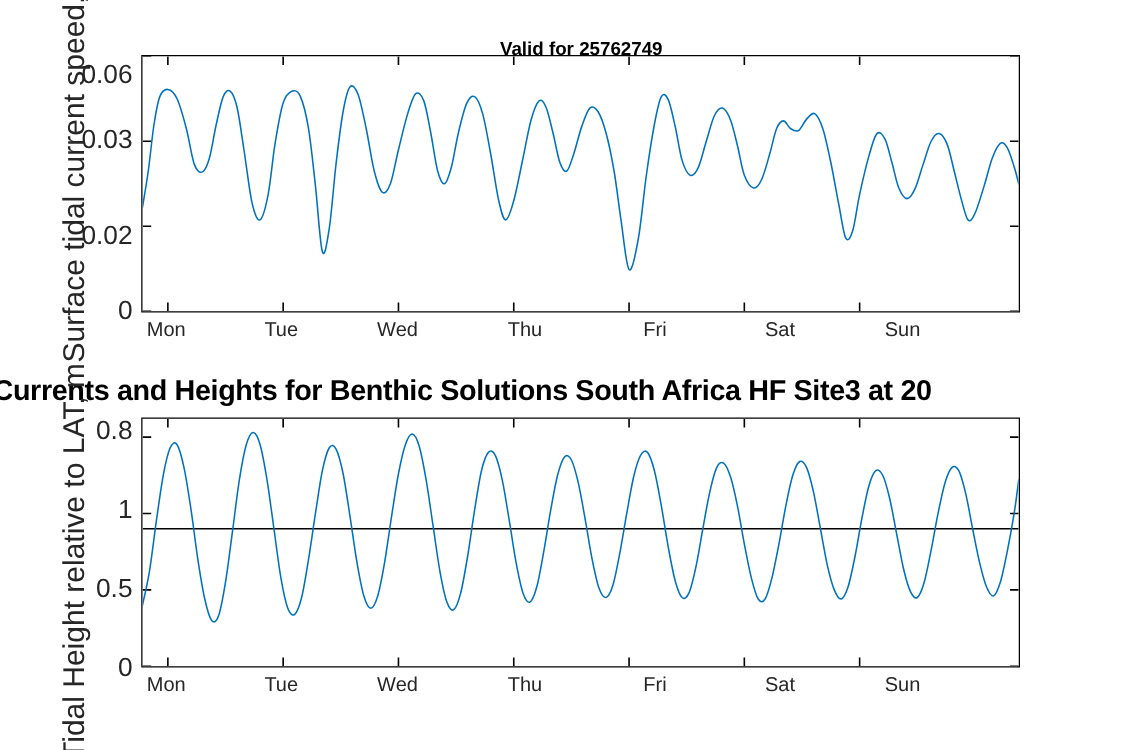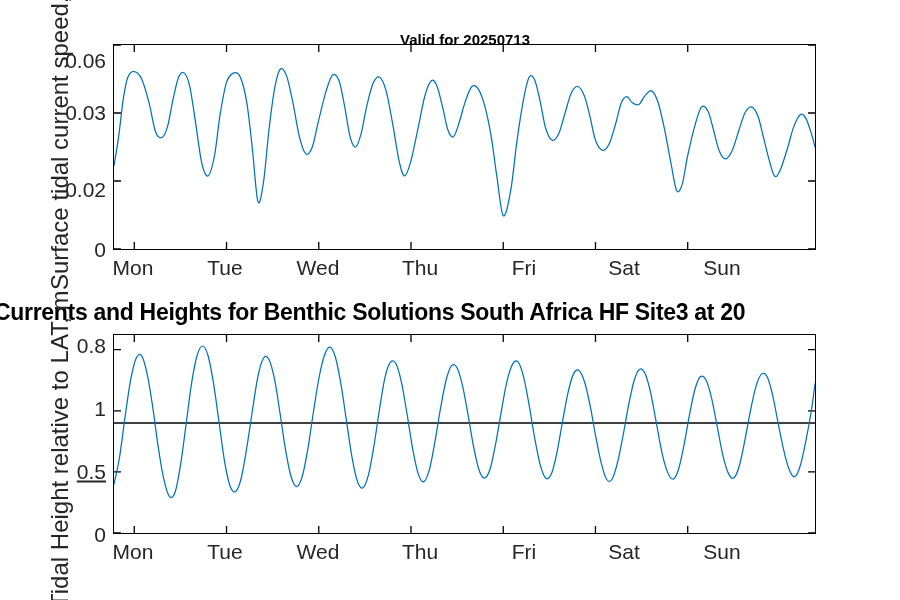--- a/index.html
+++ b/index.html
@@ -29,21 +29,21 @@
     position:absolute;
     font-size:21px;
     color:#262626;
     text-align:right;
     white-space:nowrap;
     line-height:1;
     transform:translateY(-50%);
   }
   .xtick{
     position:absolute;
-    font-size:21px;
+    font-size:16px;
     color:#262626;
     white-space:nowrap;
     line-height:1;
     transform:translateX(-50%);
   }
 
   
   .subtitle{
     position:absolute;
     font-size:15px;
@@ -75,21 +75,21 @@
 </style>
 </head>
 <body>
 
 <div class="figure">
 
   <div class="panel">
 
     <div class="ylabel" id="ylab-top" style="left:48px; top:290px;">Surface tidal current speed, kn</div>
 
-    <div class="subtitle" style="left:465px; top:31px;">Valid for 20250713</div>
+    <div class="subtitle" style="left:465px; top:31px;">Valid for 25762749</div>
 
     <div class="ytick" style="left:12px;width:94px;top:44px;margin-top:16px;">0.06</div>
     <div class="ytick" style="left:12px;width:94px;top:112px;">0.03</div>
     <div class="ytick" style="left:12px;width:94px;top:189px;">0.02</div>
     <div class="ytick" style="left:12px;width:94px;top:249px;">0</div>
 
     <div class="axesbox" style="left:113px; top:44px; width:703px; height:206px;">
       <svg class="plotsvg" viewBox="0 0 703 206" preserveAspectRatio="none">
         <g>
           <path id="tks-top-b" stroke="#000" stroke-width="1.3" fill="none" d="M20.35,206V199 M112.85,206V199 M205.35,206V199 M297.85,206V199 M390.35,206V199 M482.85,206V199 M575.35,206V199"></path>
@@ -111,21 +111,21 @@
   </div>
 
   <div class="maintitle" style="left:-6px; top:299px;">Currents and Heights for Benthic Solutions South Africa HF Site3 at 20</div>
 
   <div class="panel">
 
     <div class="ylabel" id="ylab-bot" style="left:48px; top:608px;">Tidal Height relative to LAT, m</div>
 
     <div class="ytick" style="left:12px;width:94px;top:345px;">0.8</div>
     <div class="ytick" style="left:12px;width:94px;top:408px;">1</div>
-    <div class="ytick" style="left:12px;width:94px;top:471px;text-decoration:underline;">0.5</div>
+    <div class="ytick" style="left:12px;width:94px;top:471px;">0.5</div>
     <div class="ytick" style="left:12px;width:94px;top:534px;">0</div>
 
     <div class="axesbox" style="left:113px; top:334px; width:703px; height:200px;">
       <svg class="plotsvg" viewBox="0 0 703 200" preserveAspectRatio="none">
         <g>
           <path id="tks-bot-b" stroke="#000" stroke-width="1.3" fill="none" d="M20.35,200V193 M112.85,200V193 M205.35,200V193 M297.85,200V193 M390.35,200V193 M482.85,200V193 M575.35,200V193"></path>
           <path id="tks-bot-t" stroke="#000" stroke-width="1.3" fill="none" d="M20.35,0V7 M112.85,0V7 M205.35,0V7 M297.85,0V7 M390.35,0V7 M482.85,0V7 M575.35,0V7"></path>
           <path id="tks-bot-l" stroke="#000" stroke-width="1.3" fill="none" d="M0,200.00h7 M0,138.27h7 M0,76.54h7 M0,14.81h7"></path>
           <path id="tks-bot-r" stroke="#000" stroke-width="1.3" fill="none" d="M703,200.00h-7 M703,138.27h-7 M703,76.54h-7 M703,14.81h-7"></path>
         </g>

